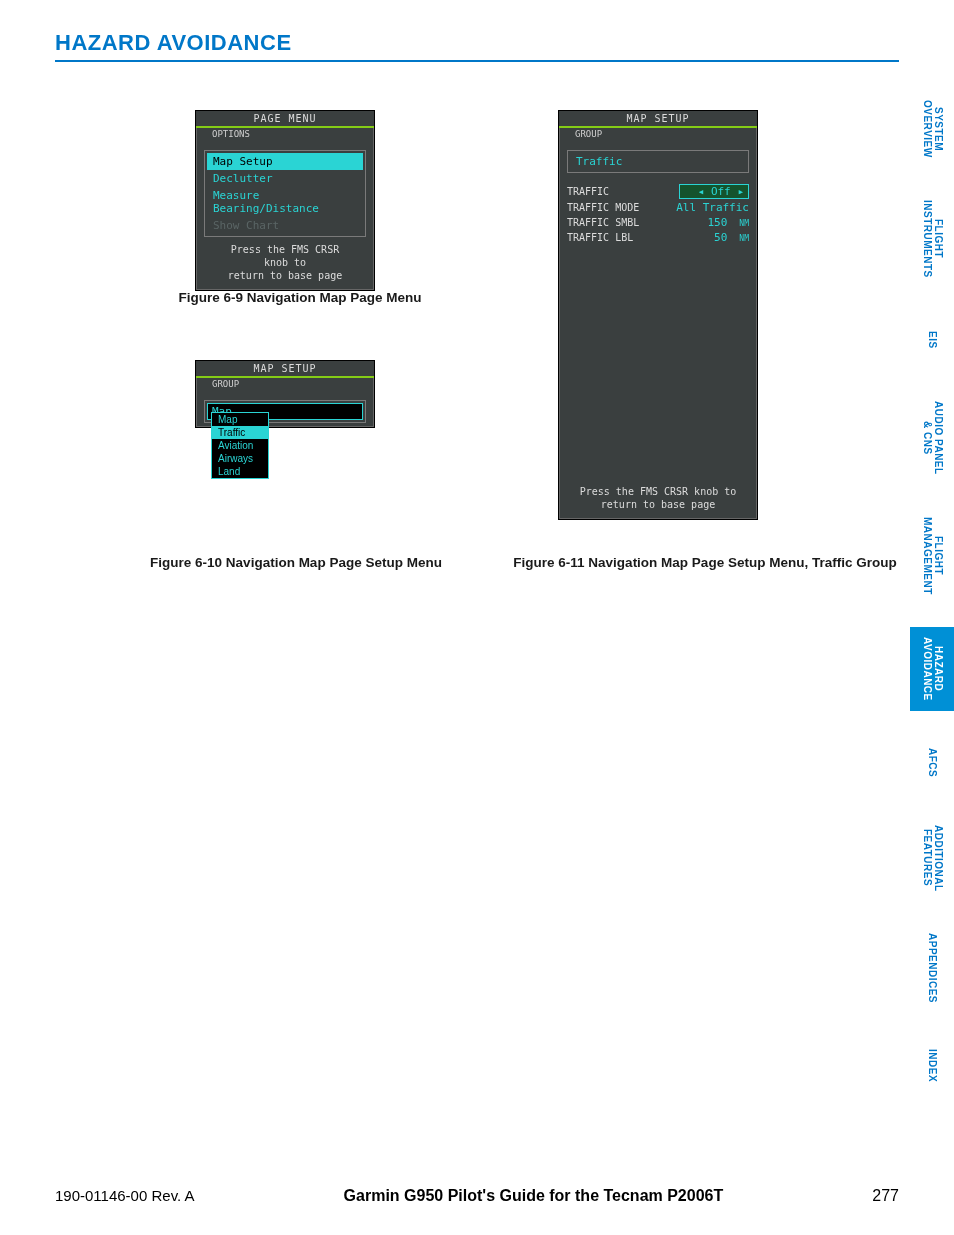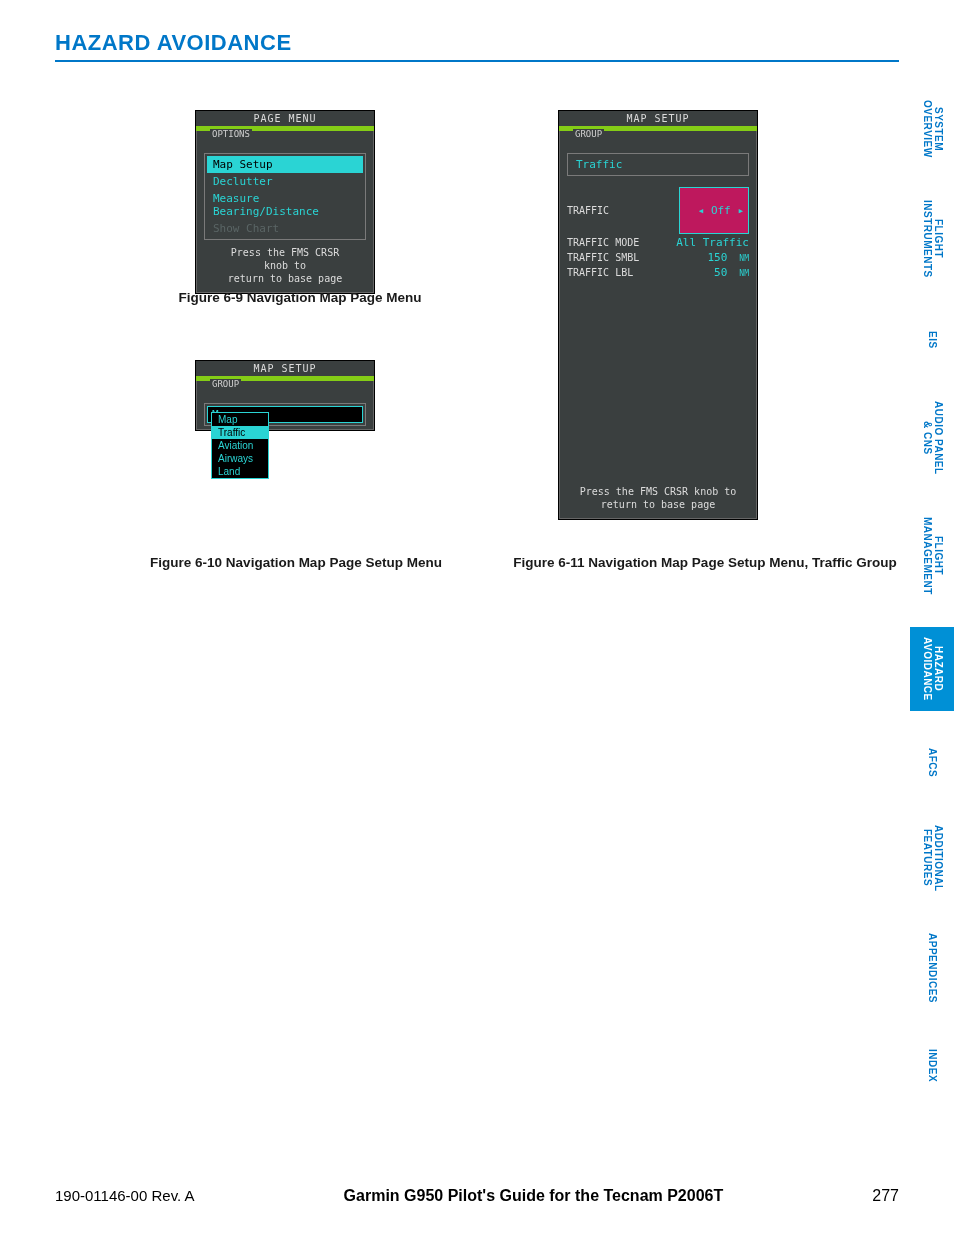--- a/index.html
+++ b/index.html
@@ -114,21 +114,21 @@
     color: #2ad4d4;
     position: relative;
   }
   .panel-title-bar {
     background: #3a3f3f;
     color: #dcdcdc;
     text-align: center;
     font-size: 10px;
     padding: 2px 0;
     letter-spacing: 1px;
-    border-bottom: 5px solid #84cc16;
+    border-bottom: 2px solid #84cc16;
   }
   .fieldset-label {
     color: #cfcfcf;
     font-size: 9px;
     position: absolute;
     top: 18px;
     left: 14px;
     background:#3a3f3f;
     padding: 0 2px;
     z-index:2;
@@ -158,21 +158,21 @@
   .dropdown {
     position:absolute;
     background:#000;
     border:1px solid #2ad4d4;
   }
   .dropdown .opt { padding:1px 6px; color:#2ad4d4; font-size:10px;}
   .dropdown .opt.sel { background:#2ad4d4; color:#000;}
   .kv-row { display:flex; justify-content:space-between; padding:1px 8px; align-items:center;}
   .kv-row .k { color:#dcdcdc; font-size:10px;}
   .kv-row .v { color:#2ad4d4; text-align:right; min-width:70px;}
-  .kv-row .v.boxed { border:1px solid #2ad4d4; background:#be185d; padding:16px 4px;}
+  .kv-row .v.boxed { border:1px solid #2ad4d4; background:#14532d; padding:0 4px;}
   .sub { font-size:8px;margin-left:12px; }
   .tri-l { color:#2ad4d4;}
   .tri-r { color:#2ad4d4;}
   
   .fig69-wrap { position:absolute; left:135px; top:0; width:220px;}
   .fig610-wrap { position:absolute; left:135px; top:250px; width:220px;}
   .fig611-wrap { position:absolute; left:498px; top:0; width:220px;}
   .cap69 { position:absolute; left:60px; top:170px; width:360px; text-align:center;}
   .cap610{ position:absolute; left:36px; top:435px; width:400px; text-align:center;}
   .cap611{ position:absolute; left:430px;top:435px; width:430px; text-align:center;}

